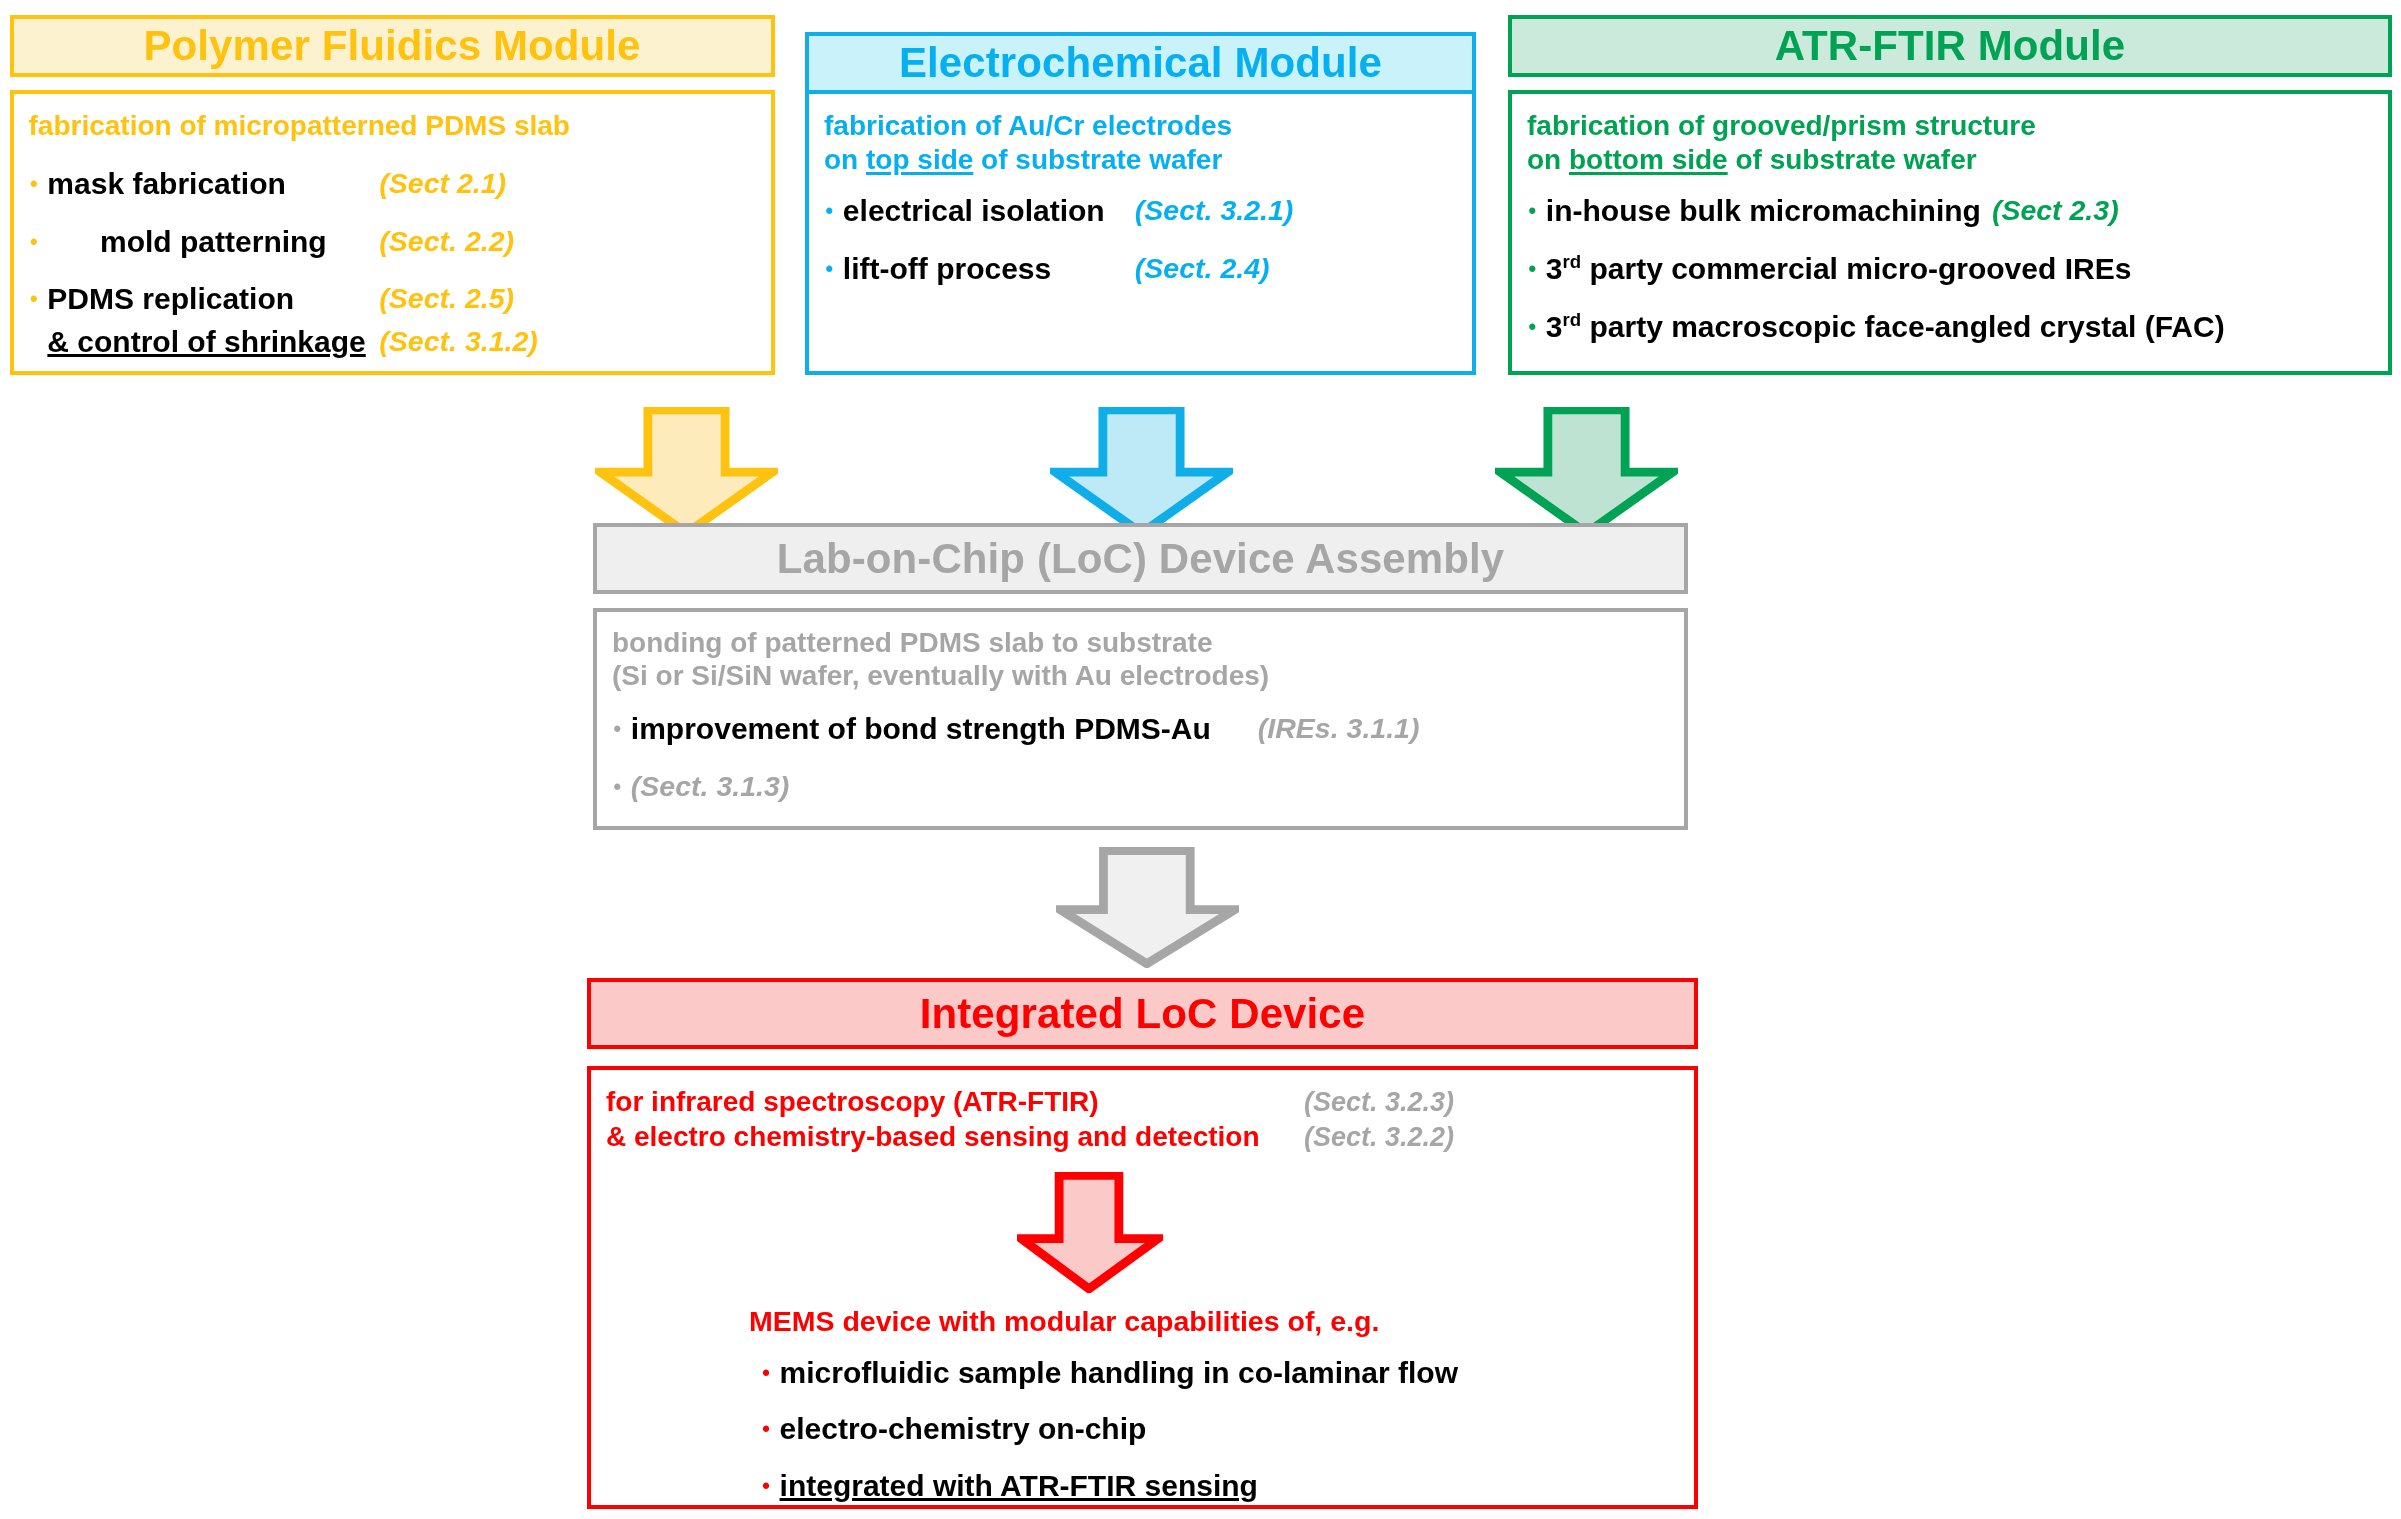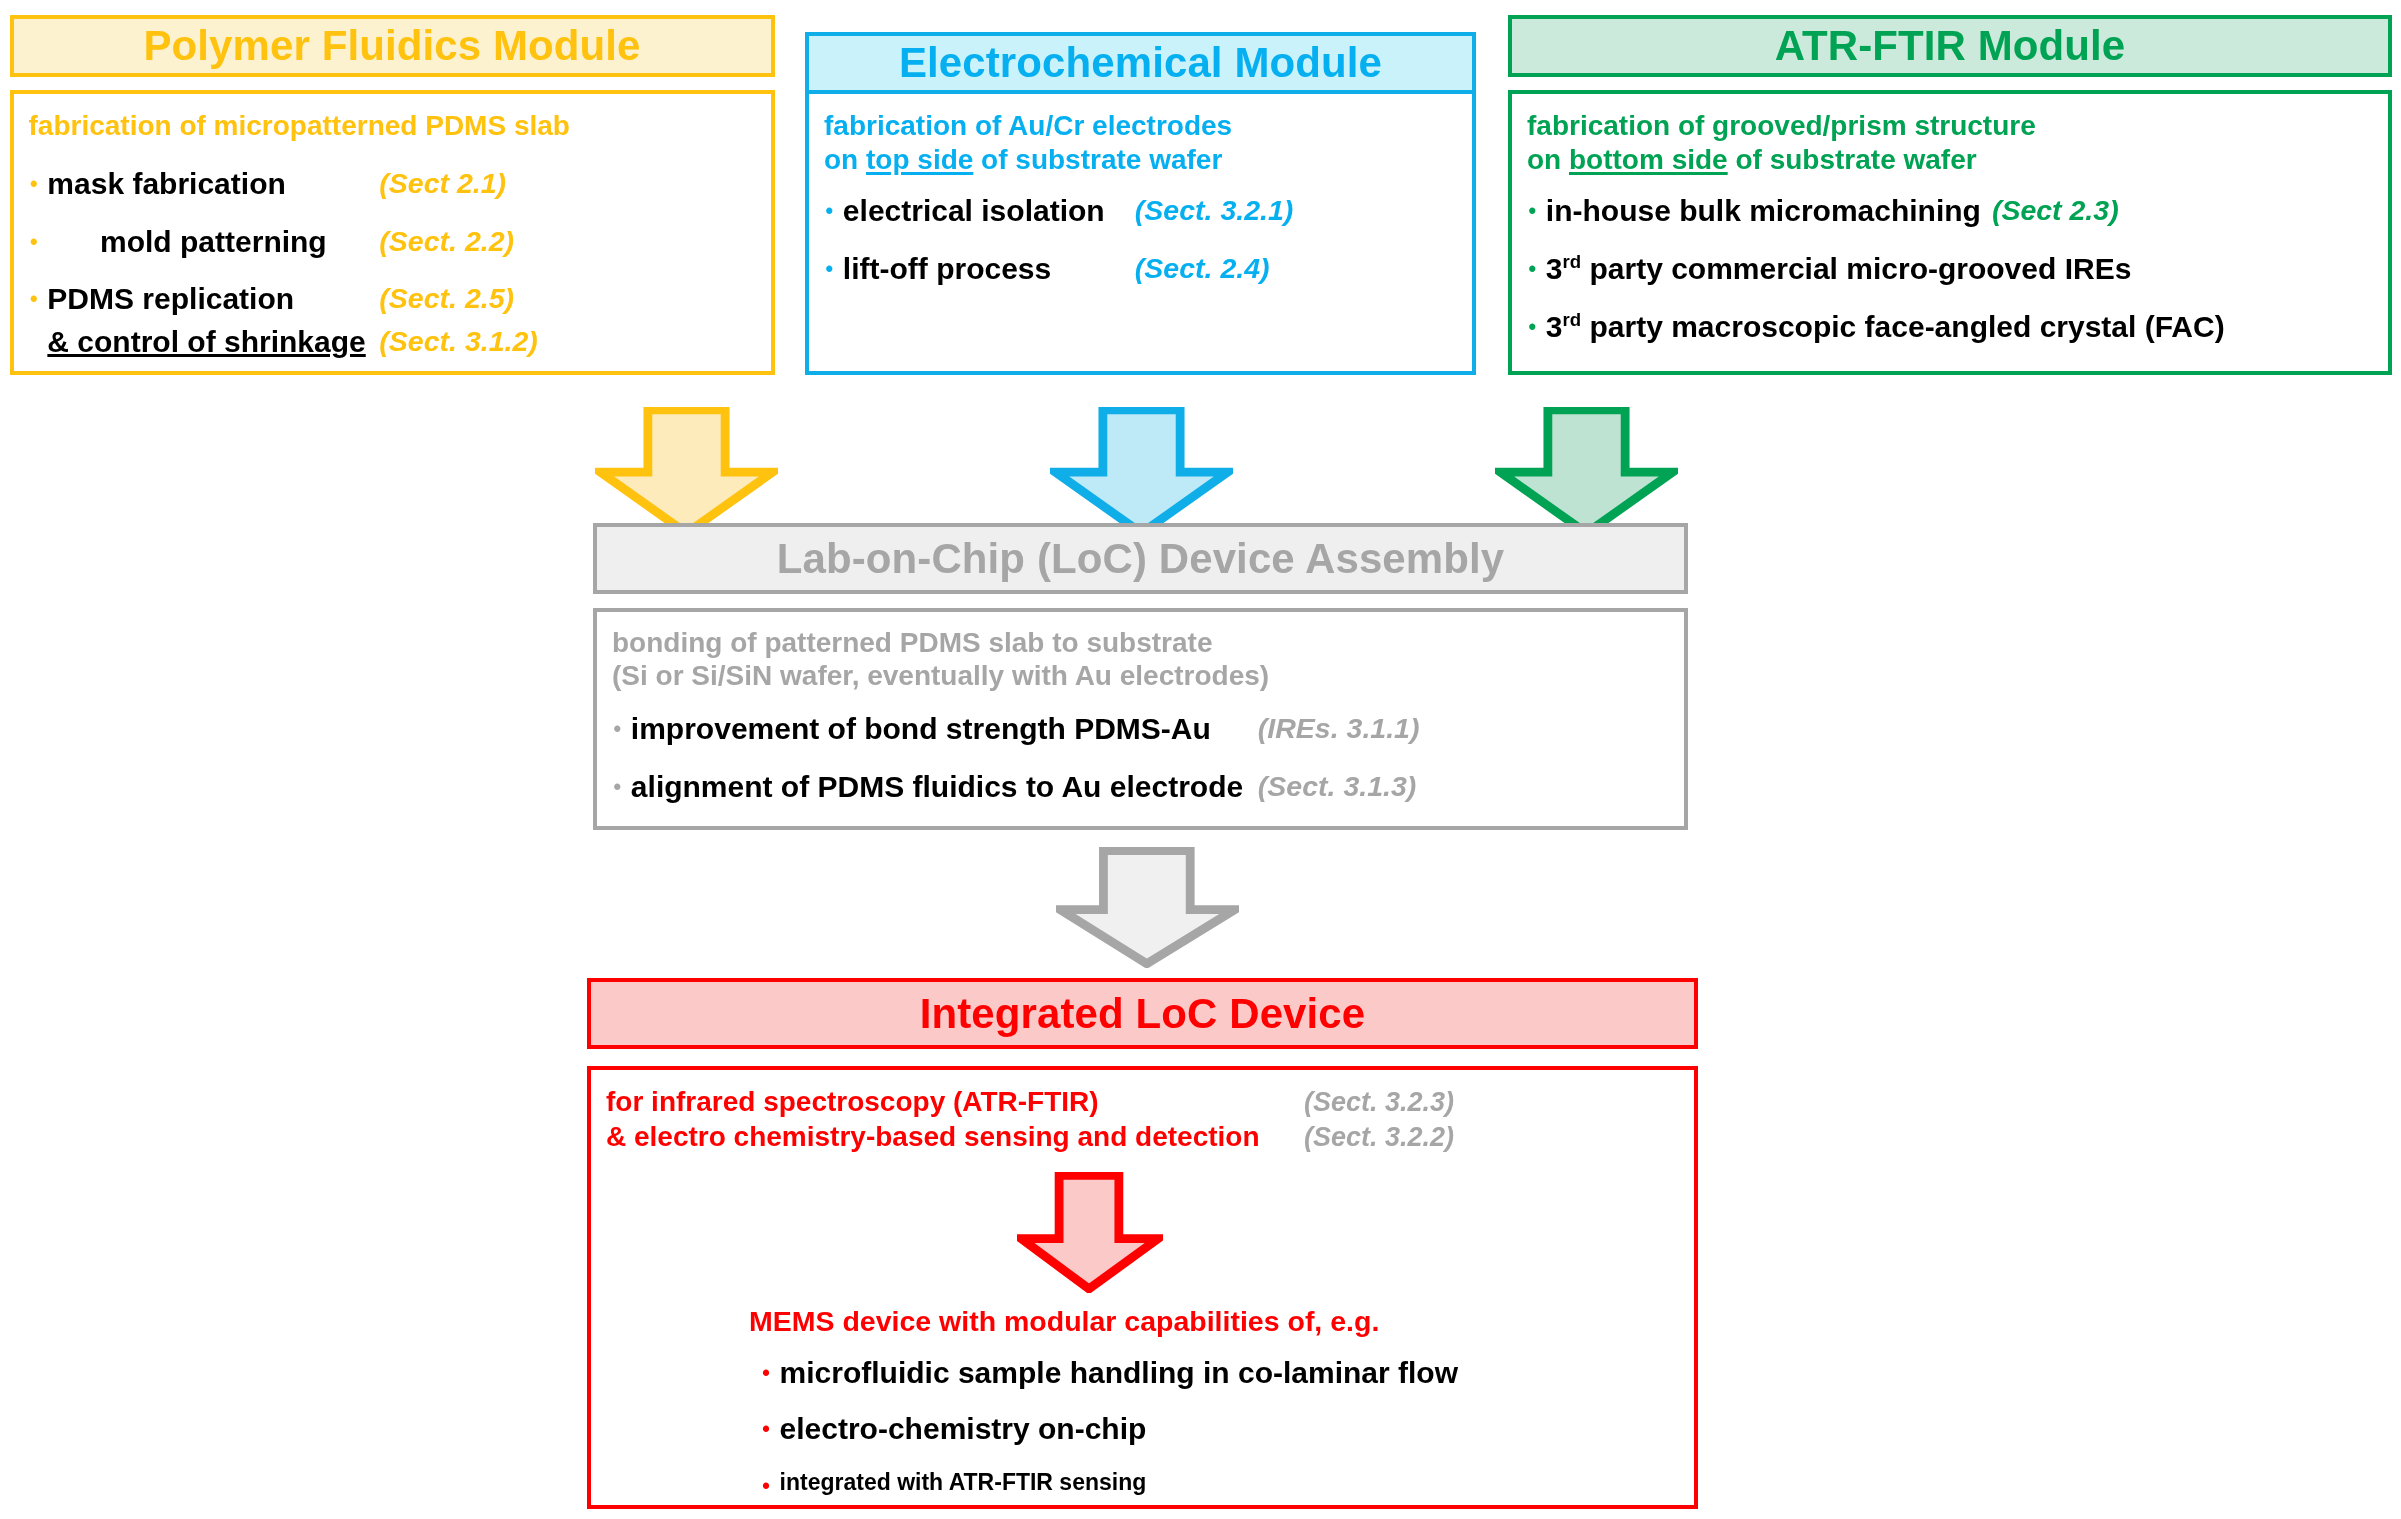--- a/index.html
+++ b/index.html
@@ -165,21 +165,20 @@
   <div class="abs lead grey-t" style="left:15px;top:47px;font-size:28px;">(Si or Si/SiN wafer, eventually with Au electrodes)</div>
 
   <div class="abs li" style="left:16.3px;top:100px;">
     <span class="bul grey-t">•</span>
     <span class="lbl" style="font-size:30px;width:627px;">improvement of bond strength PDMS-Au</span>
     <span class="sec grey-t" style="font-size:28.5px;">(IREs. 3.1.1)</span>
   </div>
 
   <div class="abs li" style="left:16.3px;top:158px;">
     <span class="bul grey-t">•</span>
-    <span class="lbl" style="font-size:30px;width:627px;">alignment of PDMS fluidics to Au electrode</span>
     <span class="sec grey-t" style="font-size:28.5px;">(Sect. 3.1.3)</span>
   </div>
 </div>
 
 <div class="arrow" style="left:1056px;top:847px;width:183px;height:121px;">
   <svg viewBox="0 0 270 178" width="183" height="121">
     <path d="M70,5 L198,5 L198,92 L264,92 L134,172 L6,92 L70,92 Z" fill="#F0F0F0" stroke="#A6A6A6" stroke-width="13" stroke-linejoin="miter"></path>
   </svg>
 </div>
 
@@ -208,16 +207,16 @@
   <div class="abs li" style="left:171px;top:286px;">
     <span class="bul red-t">•</span>
     <span class="lbl" style="font-size:30px;">microfluidic sample handling in co-laminar flow</span>
   </div>
   <div class="abs li" style="left:171px;top:342px;">
     <span class="bul red-t">•</span>
     <span class="lbl" style="font-size:30px;">electro-chemistry on-chip</span>
   </div>
   <div class="abs li" style="left:171px;top:399px;">
     <span class="bul red-t">•</span>
-    <span class="lbl" style="font-size:23px;">integrated with ATR-FTIR sensing</span>
+    <span class="lbl" style="font-size:30px;text-decoration:underline;">integrated with ATR-FTIR sensing</span>
   </div>
 </div>
 
 
 </body></html>

